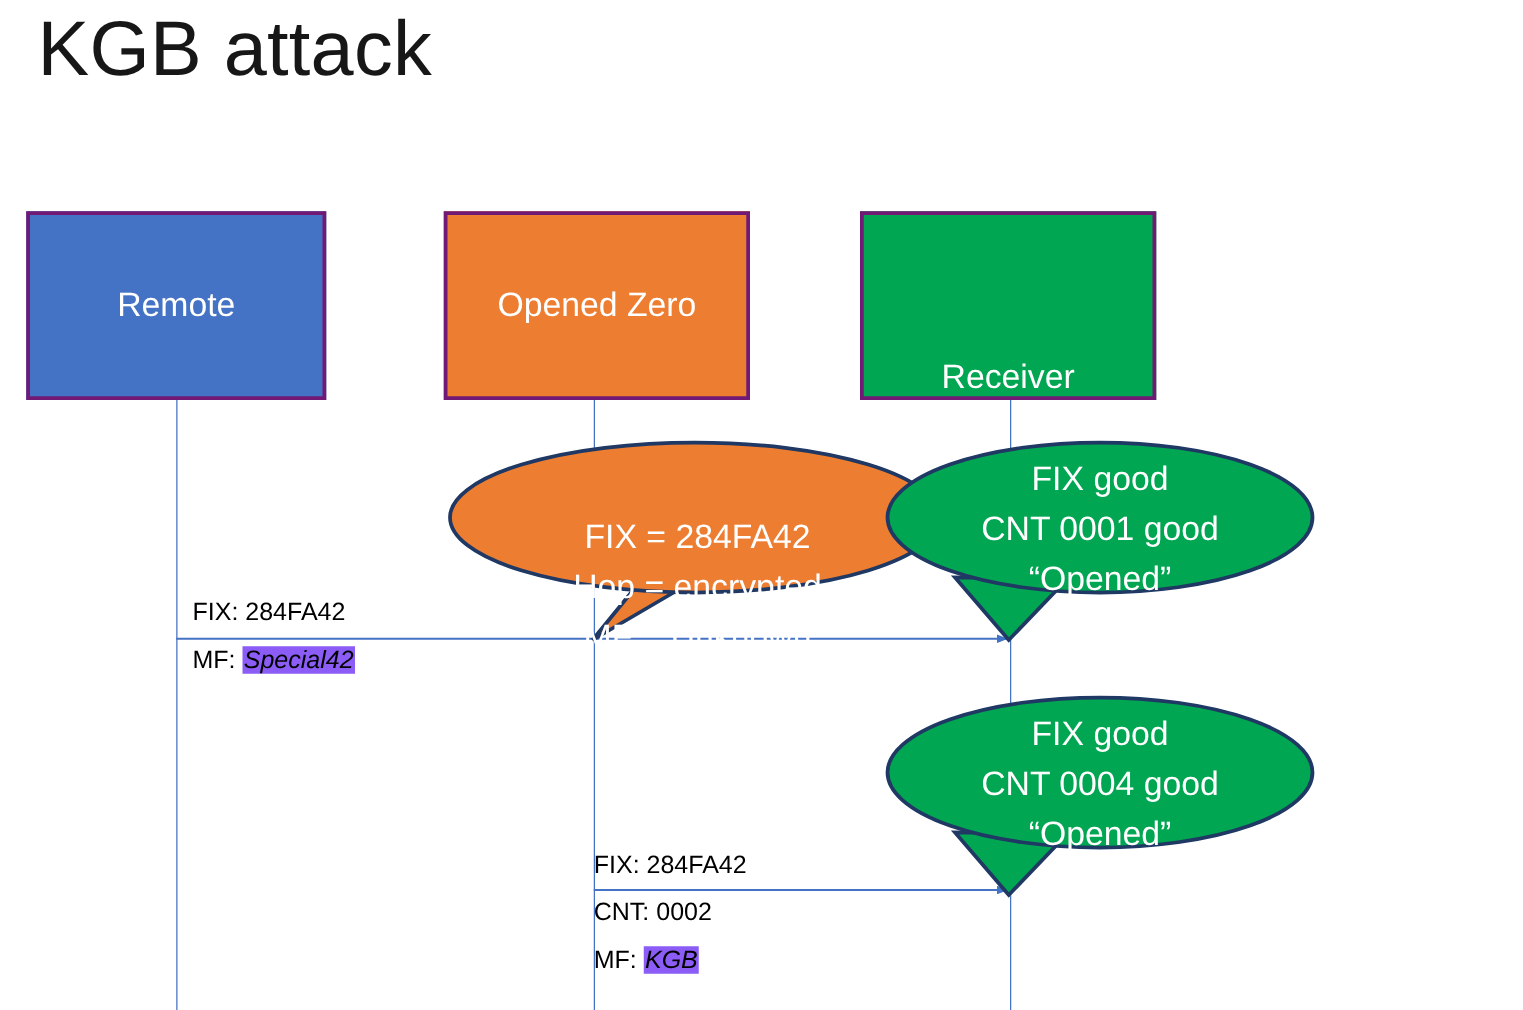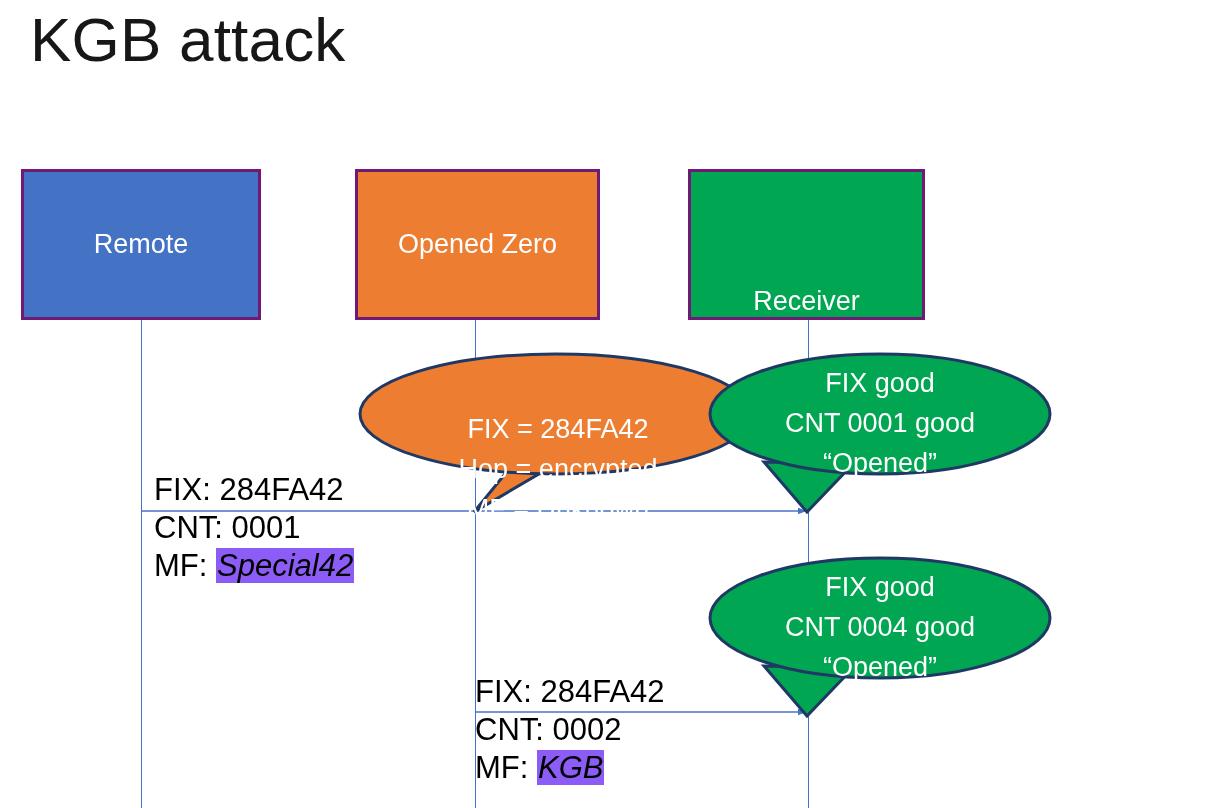--- a/index.html
+++ b/index.html
@@ -68,21 +68,21 @@
     left: 0; top: 0;
     width: 1218px;
     height: 808px;
     pointer-events: none;
   }
 
   
   .msg-block {
     position: absolute;
     color: #000000;
-    font-size: 31px;
+    font-size: 20px;
     line-height: 38px;
     white-space: nowrap;
   }
   .msg-line { display: block; }
   .hl {
     background: #8b5cf6;
     color: #000000;
     padding: 0 1px;
     font-style: italic;
   }
@@ -143,21 +143,20 @@
       <marker id="arrowhead" markerWidth="9" markerHeight="7" refX="8.5" refY="3.5" orient="auto" markerUnits="userSpaceOnUse">
         <path d="M0,0 L9,3.5 L0,7 z" fill="#4472C4"></path>
       </marker>
     </defs>
     <line x1="141" y1="511" x2="806" y2="511" stroke="#4472C4" stroke-width="1.6" marker-end="url(#arrowhead)"></line>
     <line x1="475" y1="712" x2="806" y2="712" stroke="#4472C4" stroke-width="1.6" marker-end="url(#arrowhead)"></line>
   </svg>
 
   <div class="msg-block" id="msg-block-1">
     <span class="msg-line"><span>FIX: </span><span>284FA42</span></span>
-    <span class="msg-line"><span>CNT: </span><span>0001</span></span>
     <span class="msg-line"><span>MF: </span><span class="hl">Special42</span></span>
   </div>
 
   <div class="msg-block" id="msg-block-2">
     <span class="msg-line"><span>FIX: </span><span>284FA42</span></span>
     <span class="msg-line"><span>CNT: </span><span>0002</span></span>
     <span class="msg-line"><span>MF: </span><span class="hl">KGB</span></span>
   </div>
 
   <div class="callout" id="callout-flipper">

